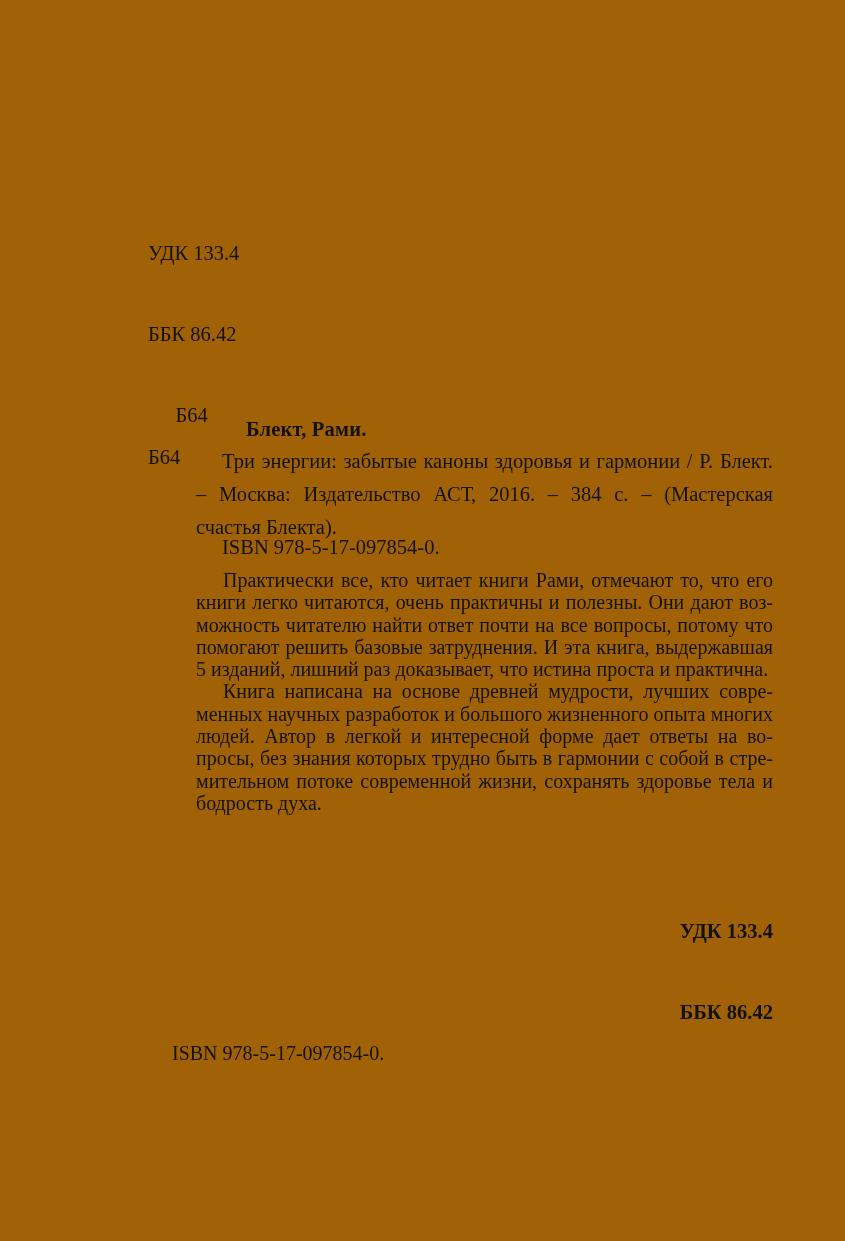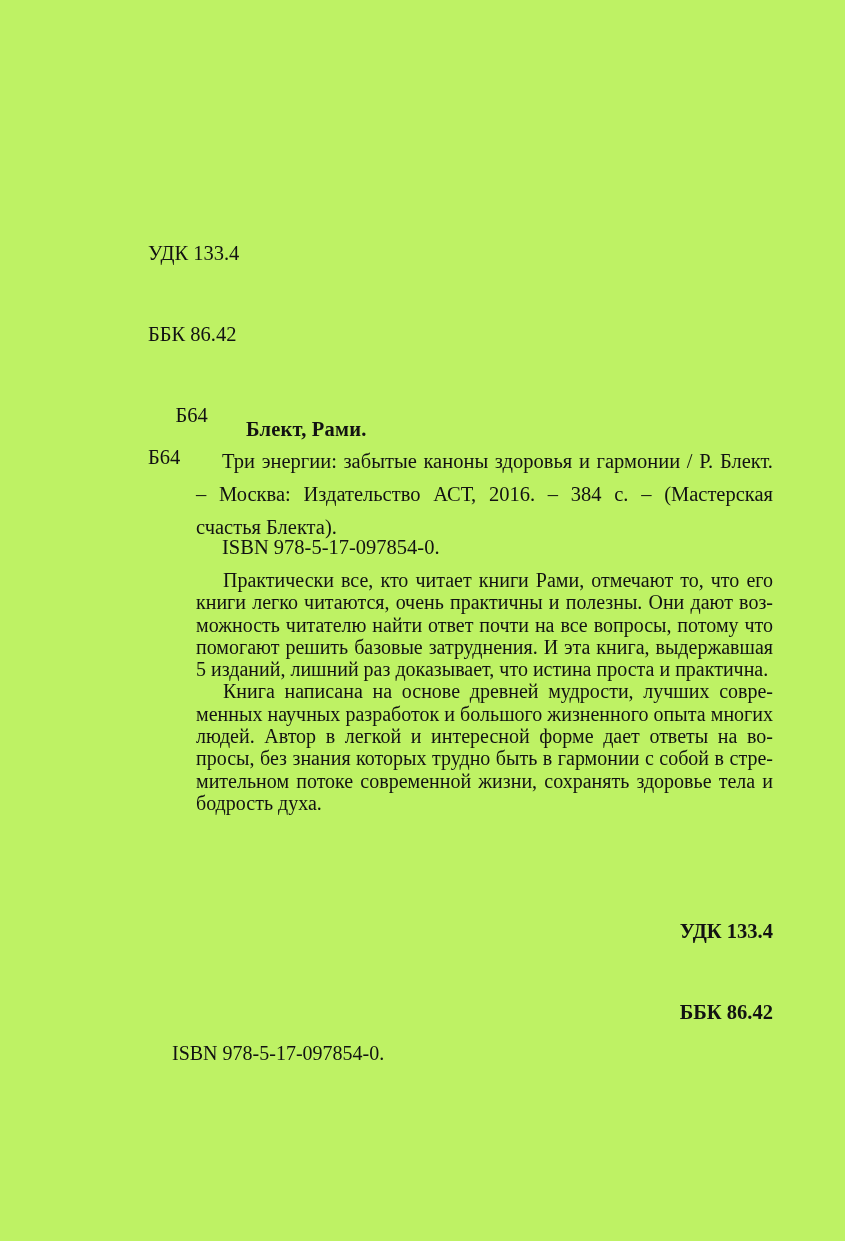--- a/index.html
+++ b/index.html
@@ -12,21 +12,21 @@
     font-family: "Liberation Serif", "DejaVu Serif", serif;
     color: #121212;
     -webkit-font-smoothing: antialiased;
   }
 
   .page {
     position: relative;
     width: 845px;
     height: 1241px;
     margin: 0 auto;
-    background: #bef264;
+    background: #a16207;
     overflow: hidden;
   }
 
   
   .udk-top {
     position: absolute;
     left: 148px;
     top: 186px;
     font-size: 20.5px;
     line-height: 27px;

